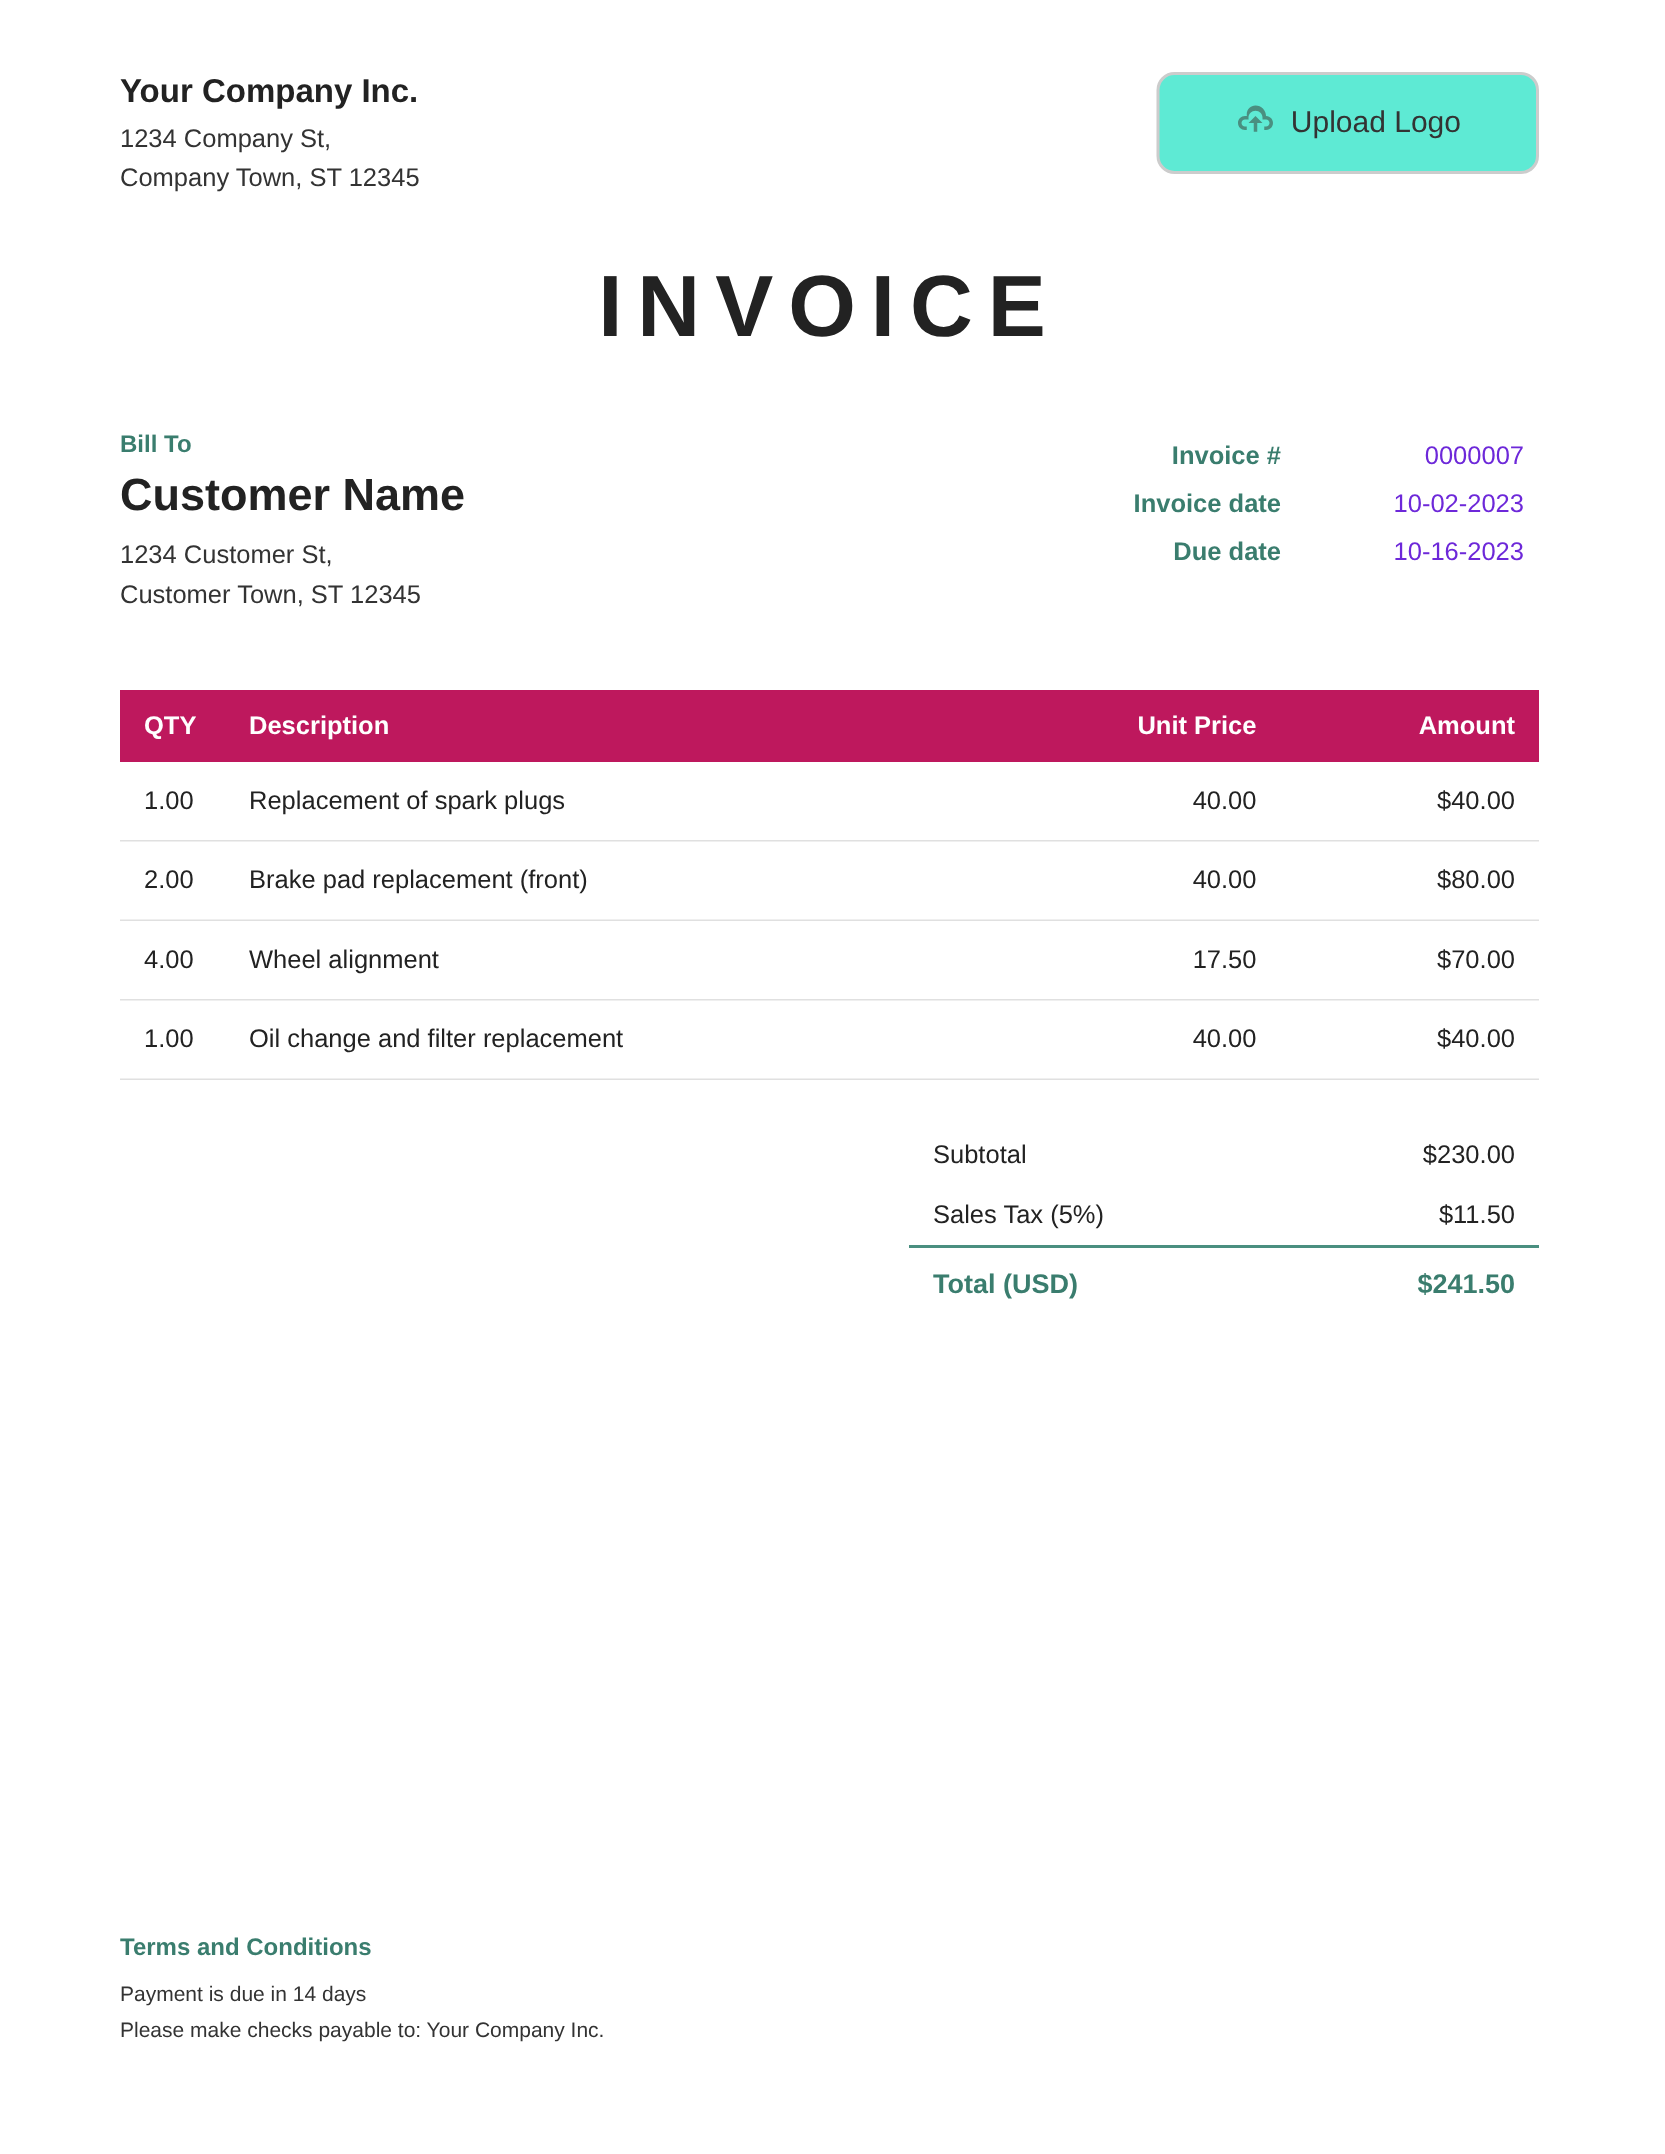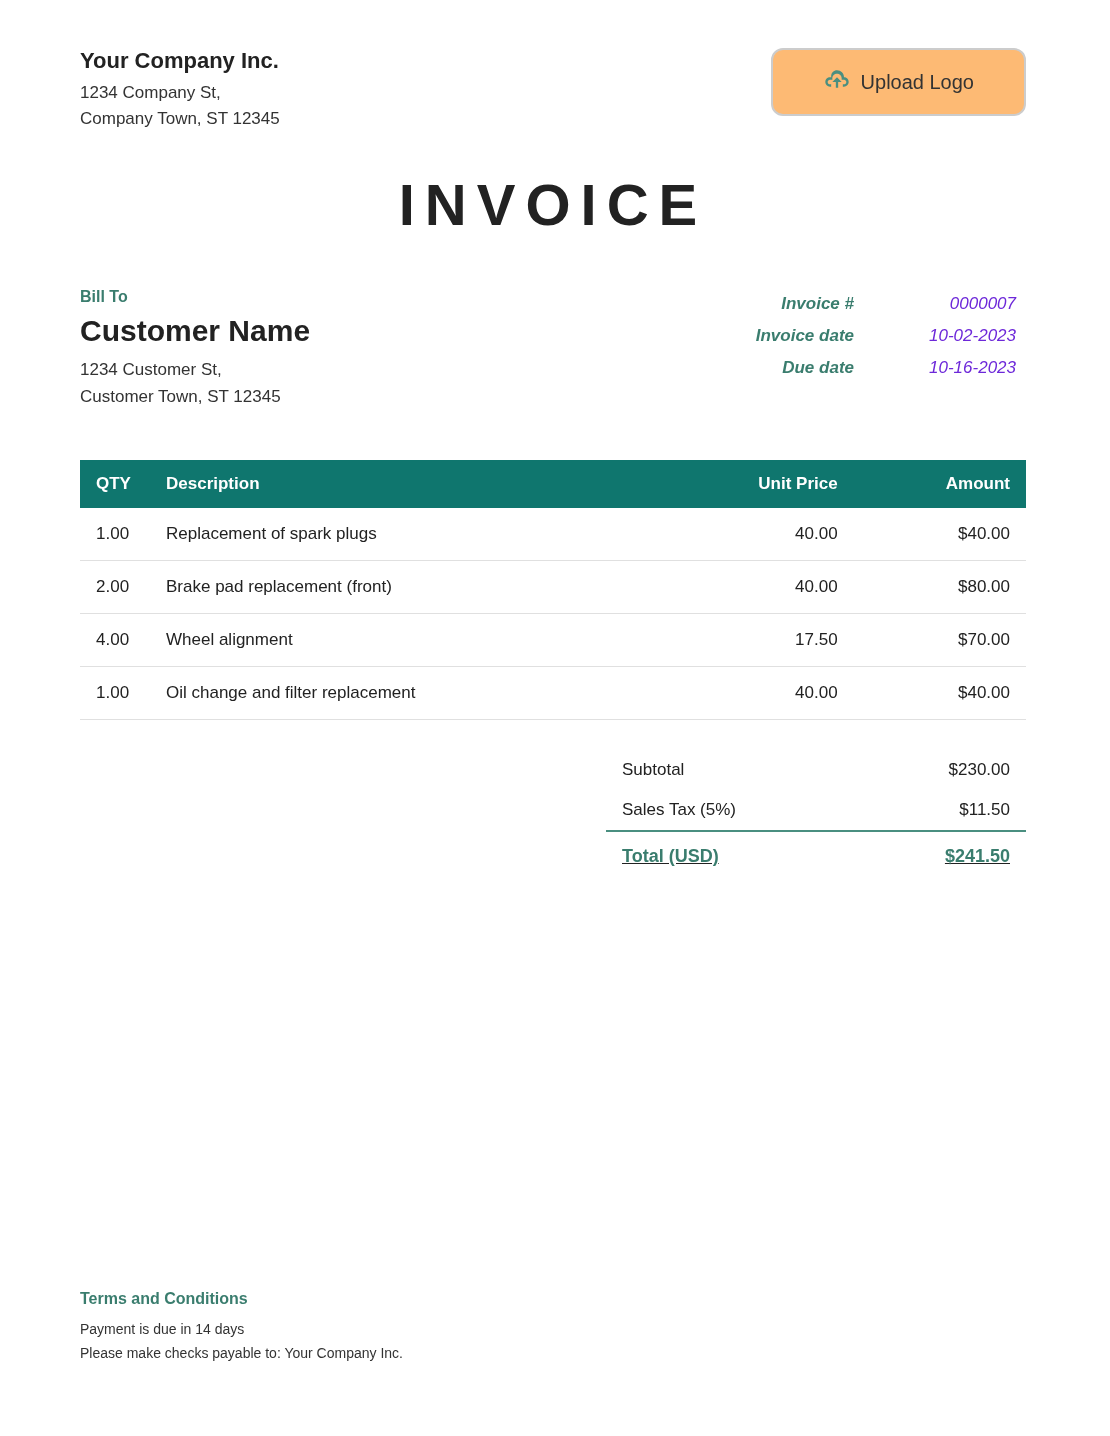--- a/index.html
+++ b/index.html
@@ -44,21 +44,21 @@
     .upload-logo-btn {
       border: 2px solid #ccc;
       border-radius: 12px;
       padding: 18px 50px;
       display: flex;
       align-items: center;
       gap: 10px;
       font-size: 20px;
       color: #333;
       cursor: pointer;
-      background: #fdba74;
+      background: #5eead4;
     }
 
     .upload-icon {
       width: 28px;
       height: 28px;
       display: inline-block;
     }
 
     
     .invoice-title-section {
@@ -101,21 +101,20 @@
       line-height: 1.6;
     }
 
     .invoice-details {
       min-width: 360px;
     }
 
     .invoice-details table {
       width: 100%;
       border-collapse: collapse;
-      font-style: italic;
     }
 
     .invoice-details table td {
       padding: 6px 10px;
       font-size: 17px;
       vertical-align: middle;
     }
 
     .invoice-details table td:first-child {
       font-weight: bold;
@@ -130,21 +129,21 @@
     }
 
     
     .items-table {
       width: 100%;
       border-collapse: collapse;
       margin-bottom: 30px;
     }
 
     .items-table thead tr {
-      background-color: #0f766e;
+      background-color: #be185d;
       color: #fff;
     }
 
     .items-table thead th {
       padding: 14px 16px;
       font-size: 17px;
       font-weight: bold;
       text-align: left;
     }
 
@@ -190,21 +189,20 @@
       padding: 10px 16px;
       font-size: 17px;
     }
 
     .totals-table td:last-child {
       text-align: right;
     }
 
     .totals-table .total-row {
       border-top: 2px solid #4a8f80;
-      text-decoration: underline;
     }
 
     .totals-table .total-row td {
       font-weight: bold;
       color: #3a7d6e;
       font-size: 18px;
       padding-top: 14px;
     }
 
     

